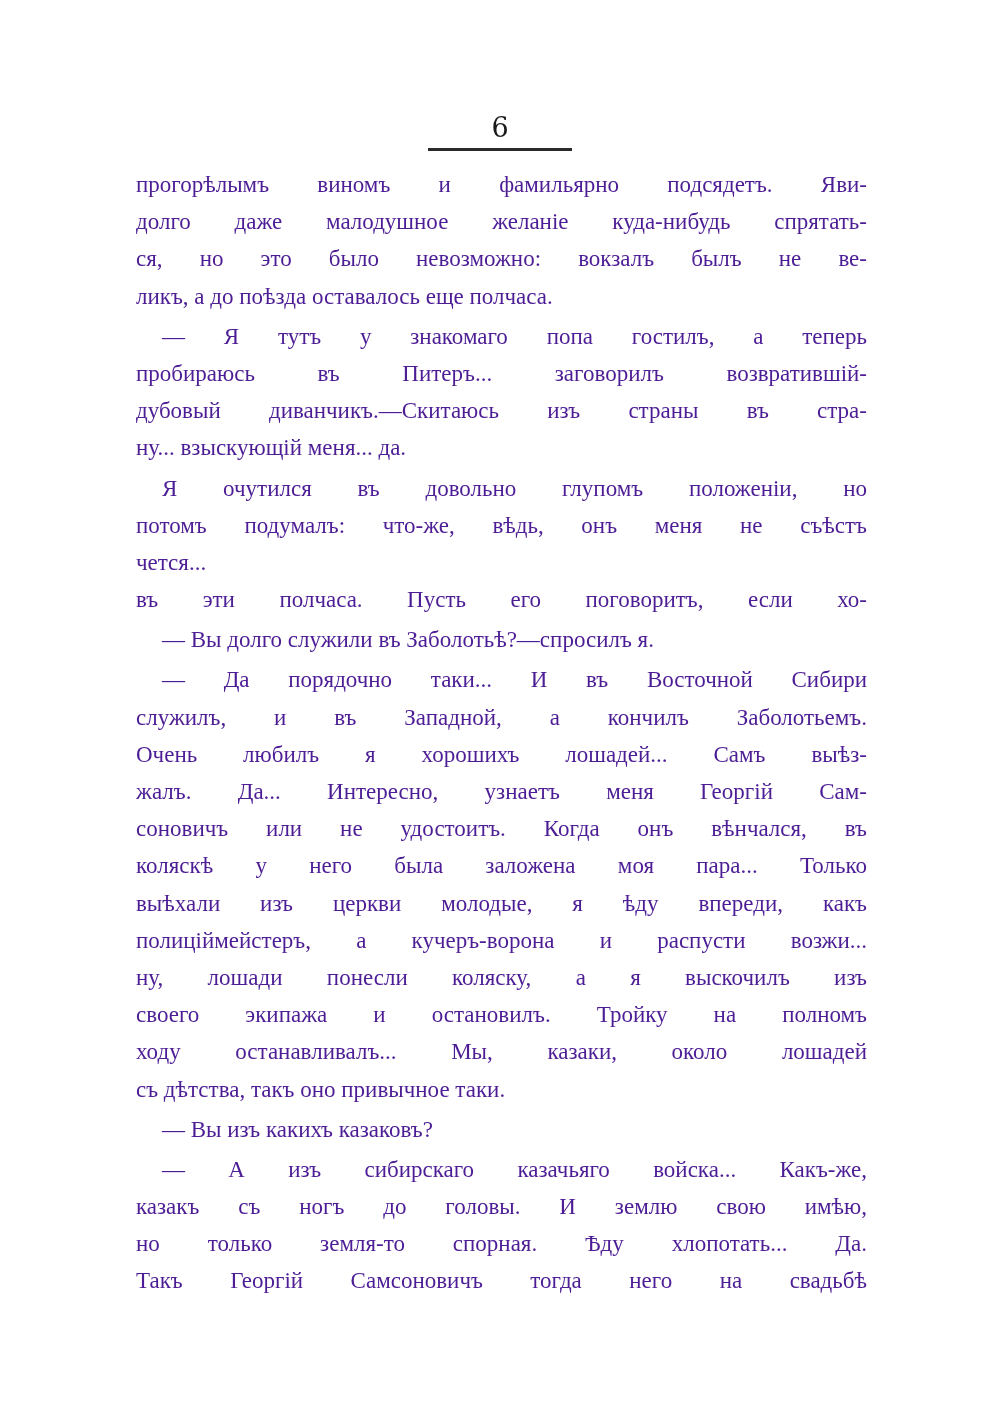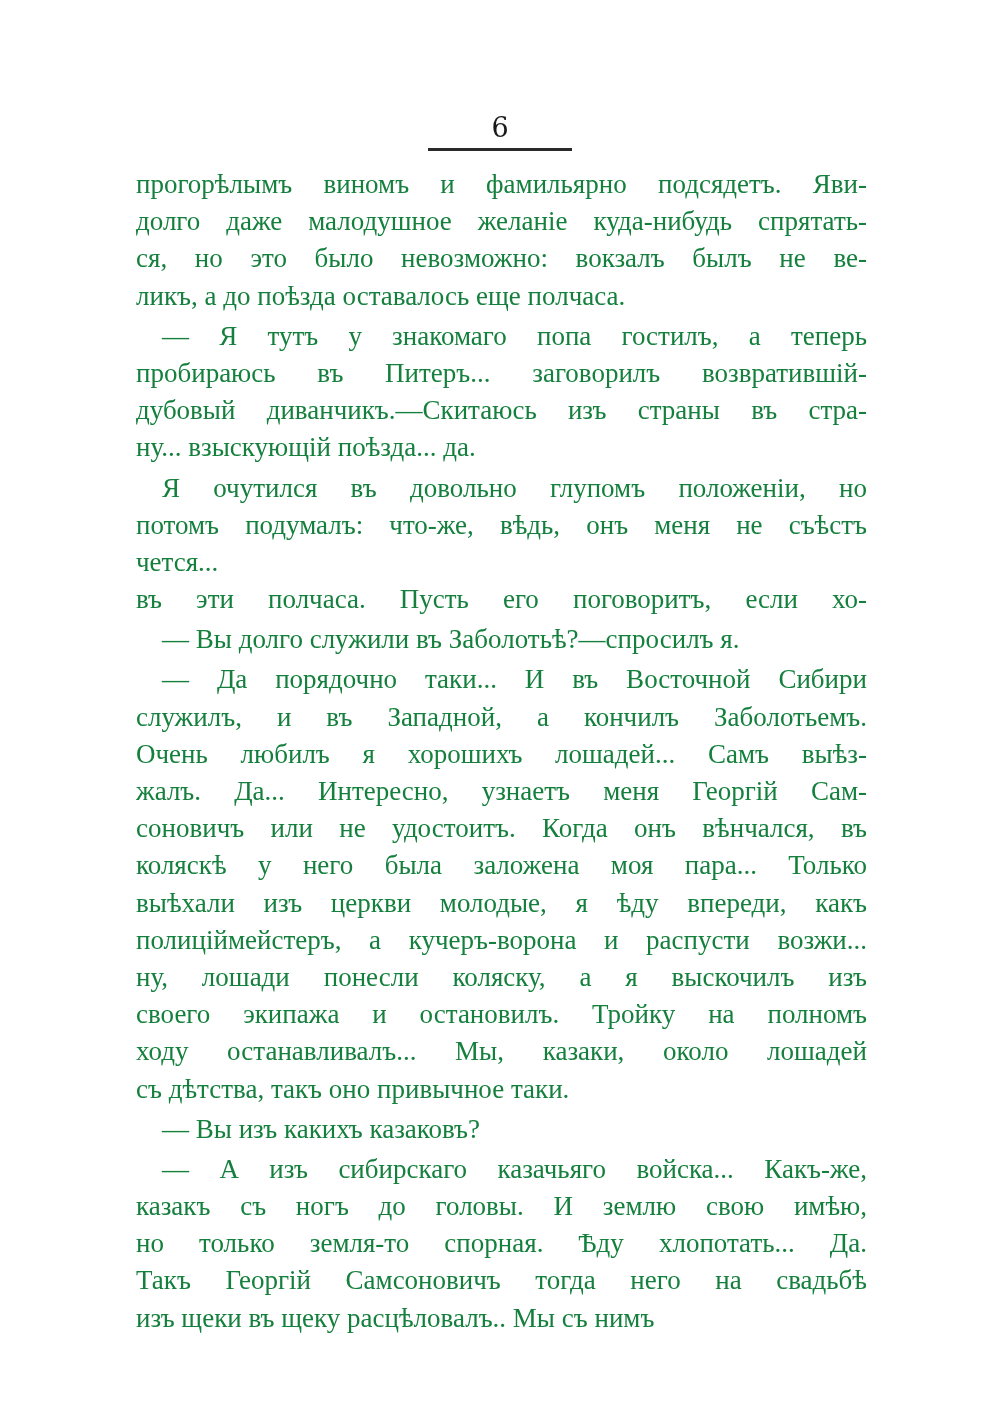--- a/index.html
+++ b/index.html
@@ -7,21 +7,21 @@
   .page { position: absolute; left: 0; top: 0; width: 1000px; height: 1418px; background: #fff; }
   .page-number {
     position: absolute; top: 112px; left: 0; width: 1000px; text-align: center;
     font-family: "DejaVu Serif", serif; font-size: 27px; color: #1a1a1a;
   }
   .rule {
     position: absolute; top: 148px; left: 428px; width: 144px; height: 3px; background: #2a2a2a;
   }
   .text {
     position: absolute; top: 166px; left: 136px; width: 731px;
-    font-family: "Liberation Serif", serif; font-size: 27px; line-height: 37.2px; color: #15803d;
+    font-family: "Liberation Serif", serif; font-size: 23px; line-height: 37.2px; color: #4c1d95;
   }
   .line { display: block; white-space: nowrap; text-align: justify; text-align-last: justify; height: 37.2px; }
   .line.last { text-align-last: left; }
   .line.indent { padding-left: 26px; font-family: Liberation Serif, serif; }
   .para-gap { height: 3px; }
 </style>
 </head>
 <body>
 
 <div class="page">
@@ -32,21 +32,21 @@
         <span class="line">прогорѣлымъ виномъ и фамильярно подсядетъ. Яви-</span>
         <span class="line">долго даже малодушное желаніе куда-нибудь спрятать-</span>
         <span class="line">ся, но это было невозможно: вокзалъ былъ не ве-</span>
         <span class="line last">ликъ, а до поѣзда оставалось еще полчаса.</span>
       </div>
       <div class="para-gap"></div>
       <div>
         <span class="line indent">— Я тутъ у знакомаго попа гостилъ, а теперь</span>
         <span class="line">пробираюсь въ Питеръ... заговорилъ возвратившій-</span>
         <span class="line">дубовый диванчикъ.—Скитаюсь изъ страны въ стра-</span>
-        <span class="line last">ну... взыскующій поѣзда... да.</span>
+        <span class="line last">ну... взыскующій меня... да.</span>
       </div>
       <div class="para-gap"></div>
       <div>
         <span class="line indent">Я очутился въ довольно глупомъ положеніи, но</span>
         <span class="line">потомъ подумалъ: что-же, вѣдь, онъ меня не съѣстъ</span>
         <span class="line last">чется...</span>
         <span class="line">въ эти полчаса. Пусть его поговоритъ, если хо-</span>
       </div>
       <div class="para-gap"></div>
       <div>
@@ -70,16 +70,15 @@
       <div class="para-gap"></div>
       <div>
         <span class="line indent last">— Вы изъ какихъ казаковъ?</span>
       </div>
       <div class="para-gap"></div>
       <div>
         <span class="line indent">— А изъ сибирскаго казачьяго войска... Какъ-же,</span>
         <span class="line">казакъ съ ногъ до головы. И землю свою имѣю,</span>
         <span class="line">но только земля-то спорная. Ѣду хлопотать... Да.</span>
         <span class="line">Такъ Георгій Самсоновичъ тогда него на свадьбѣ</span>
-        <span class="line last">изъ щеки въ щеку расцѣловалъ.. Мы съ нимъ</span>
       </div>
     </div>
 </div>
 
 </body></html>

